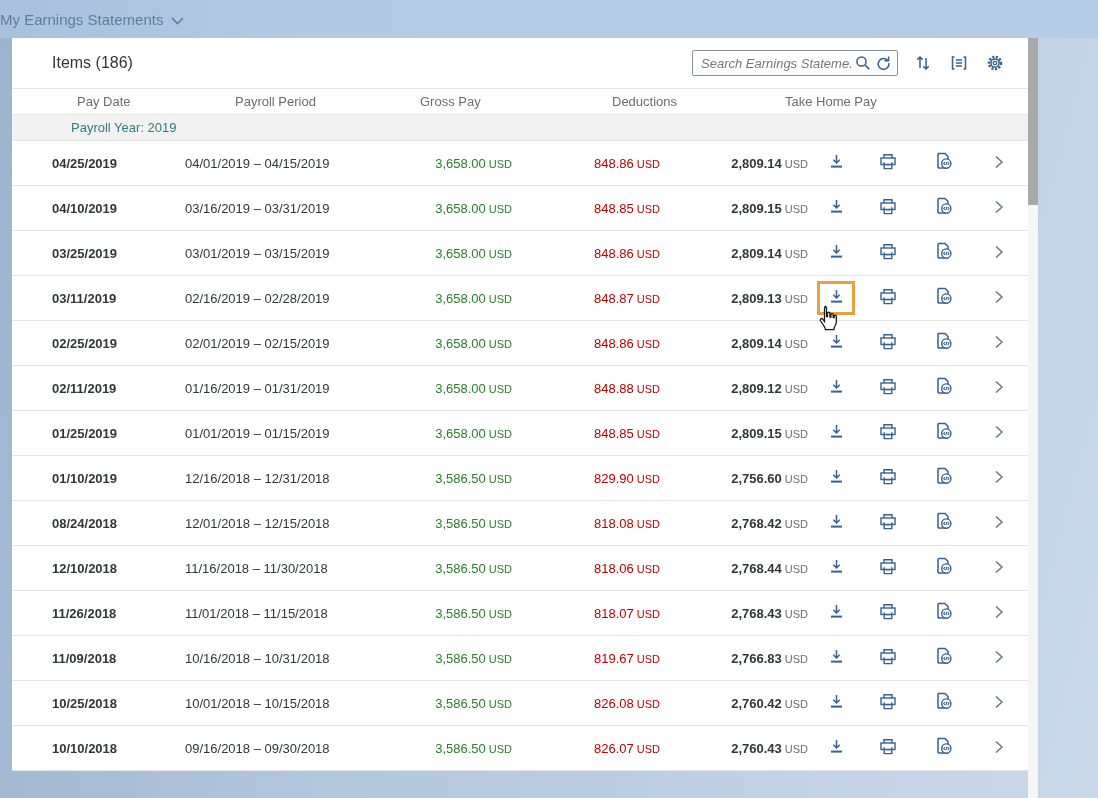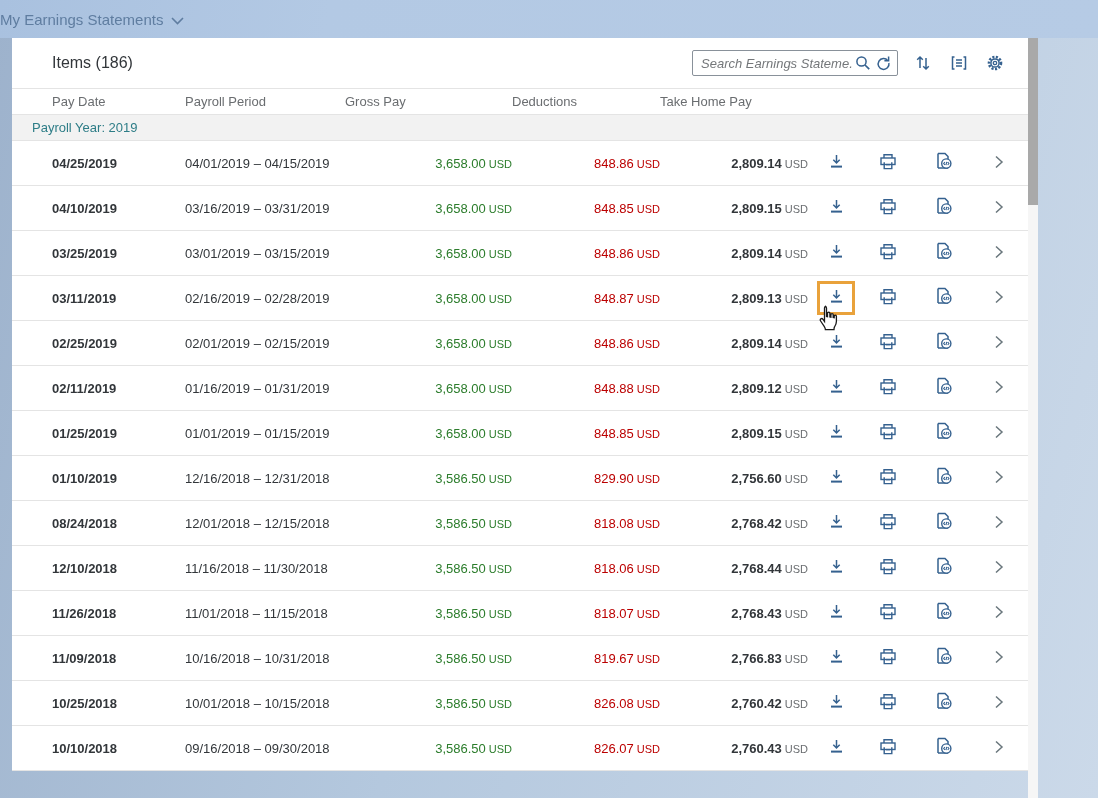--- a/index.html
+++ b/index.html
@@ -51,26 +51,26 @@
   .icon-btn svg { display: block; }
 
   
   .grid {
     display: grid;
     grid-template-columns: 40px 133px 160px 167px 148px 148px 56px 48px 62px 50px;
     align-items: center;
   }
   .thead {
     height: 27px; border-top: 1px solid #e4e4e4; border-bottom: 1px solid #e4e4e4;
-    font-size: 13px; color: #6a6d70; background: #fff;
+    font-size: 13px; color: #6a6d70; background: #fff; gap: 25px;
   }
   .th-r { text-align: left; }
   .group-header {
     height: 26px; background: #f2f2f2; border-bottom: 1px solid #e4e4e4;
-    display: flex; align-items: center; padding-left: 20px;
+    display: flex; align-items: center; padding-left: 59px;
     font-size: 13px; color: #2e7d87;
   }
   .trow {
     height: 45px; border-bottom: 1px solid #e4e4e4; background: #fff;
     font-size: 13px; color: #32363a; cursor: pointer;
   }
   .pay-date { font-weight: bold; }
   .num { text-align: right; white-space: nowrap; }
   .gross { color: #2b7c2b; }
   .deduct { color: #bb0000; }

